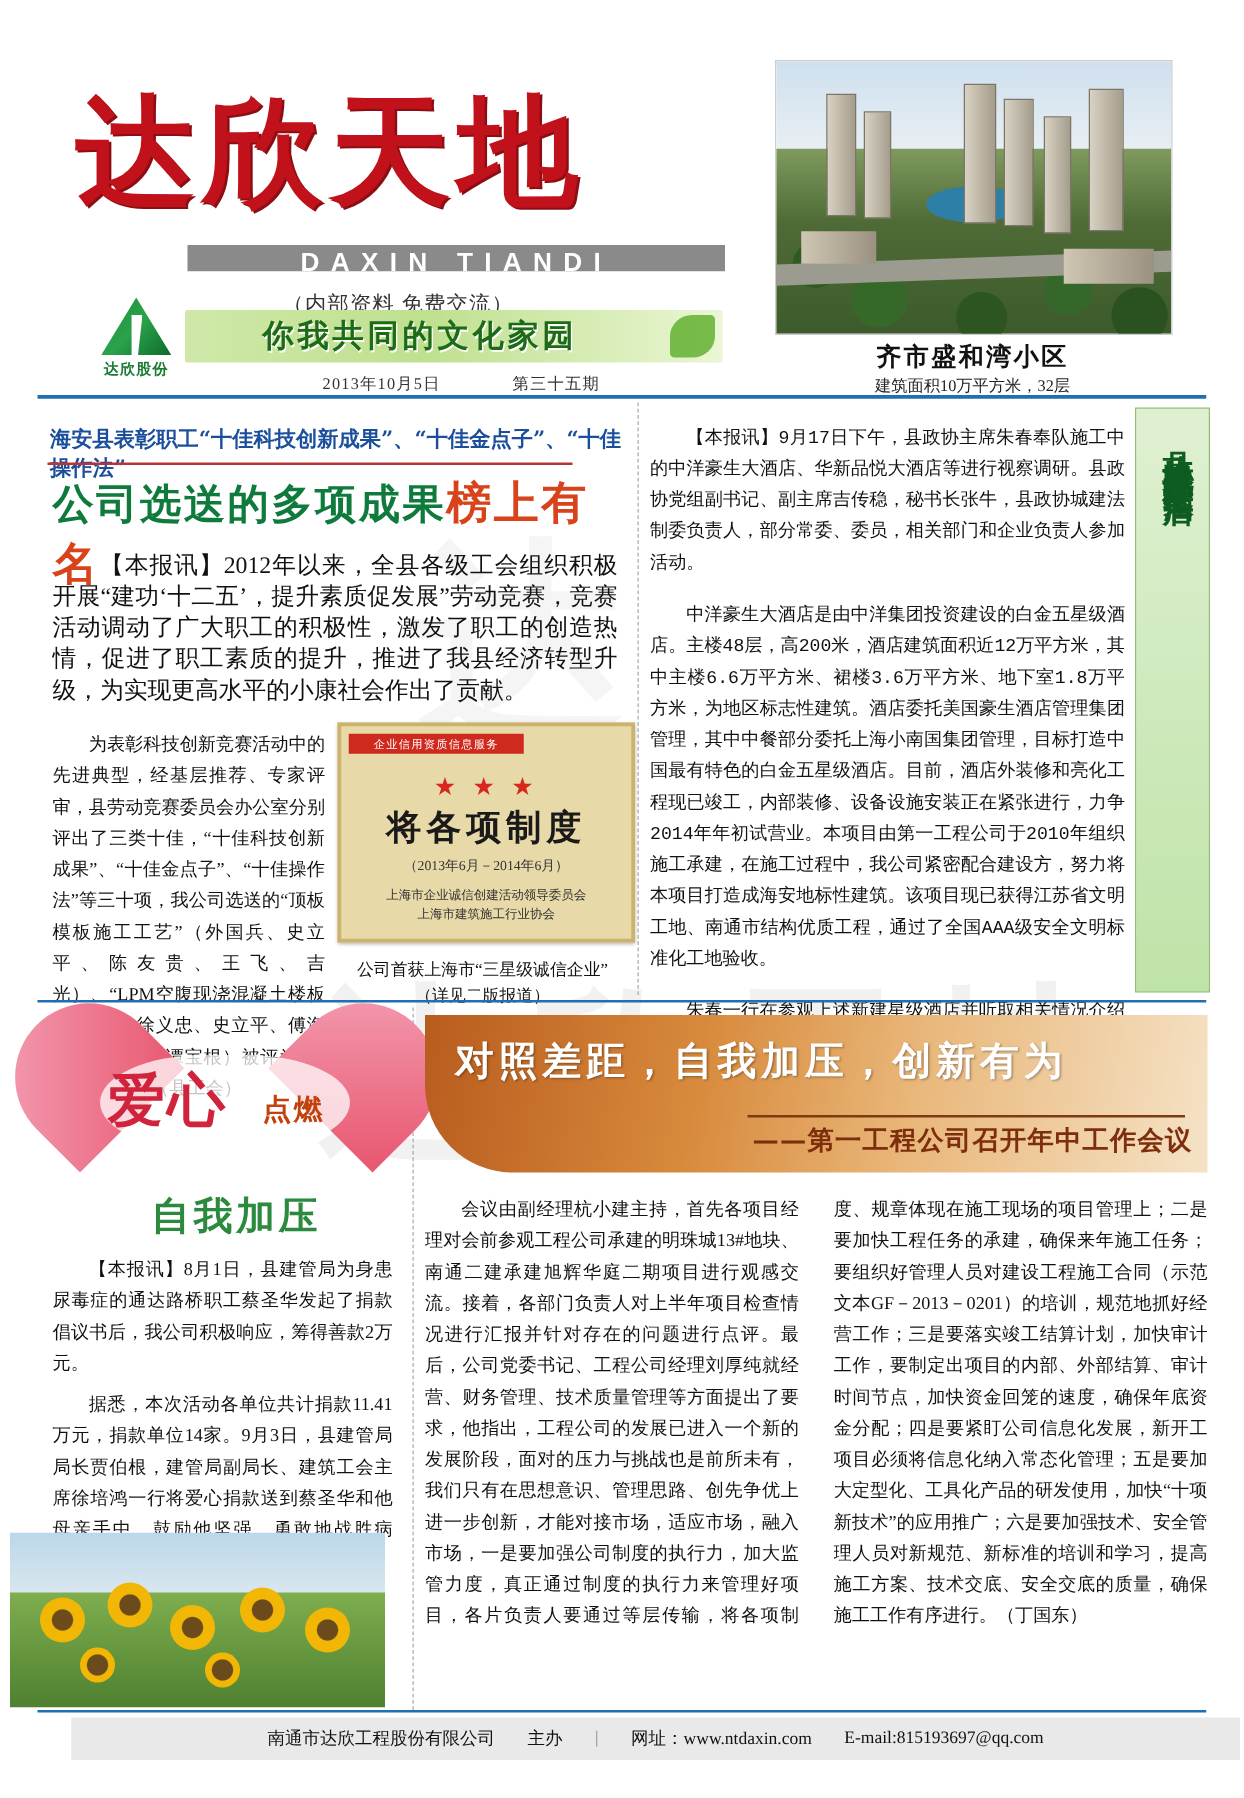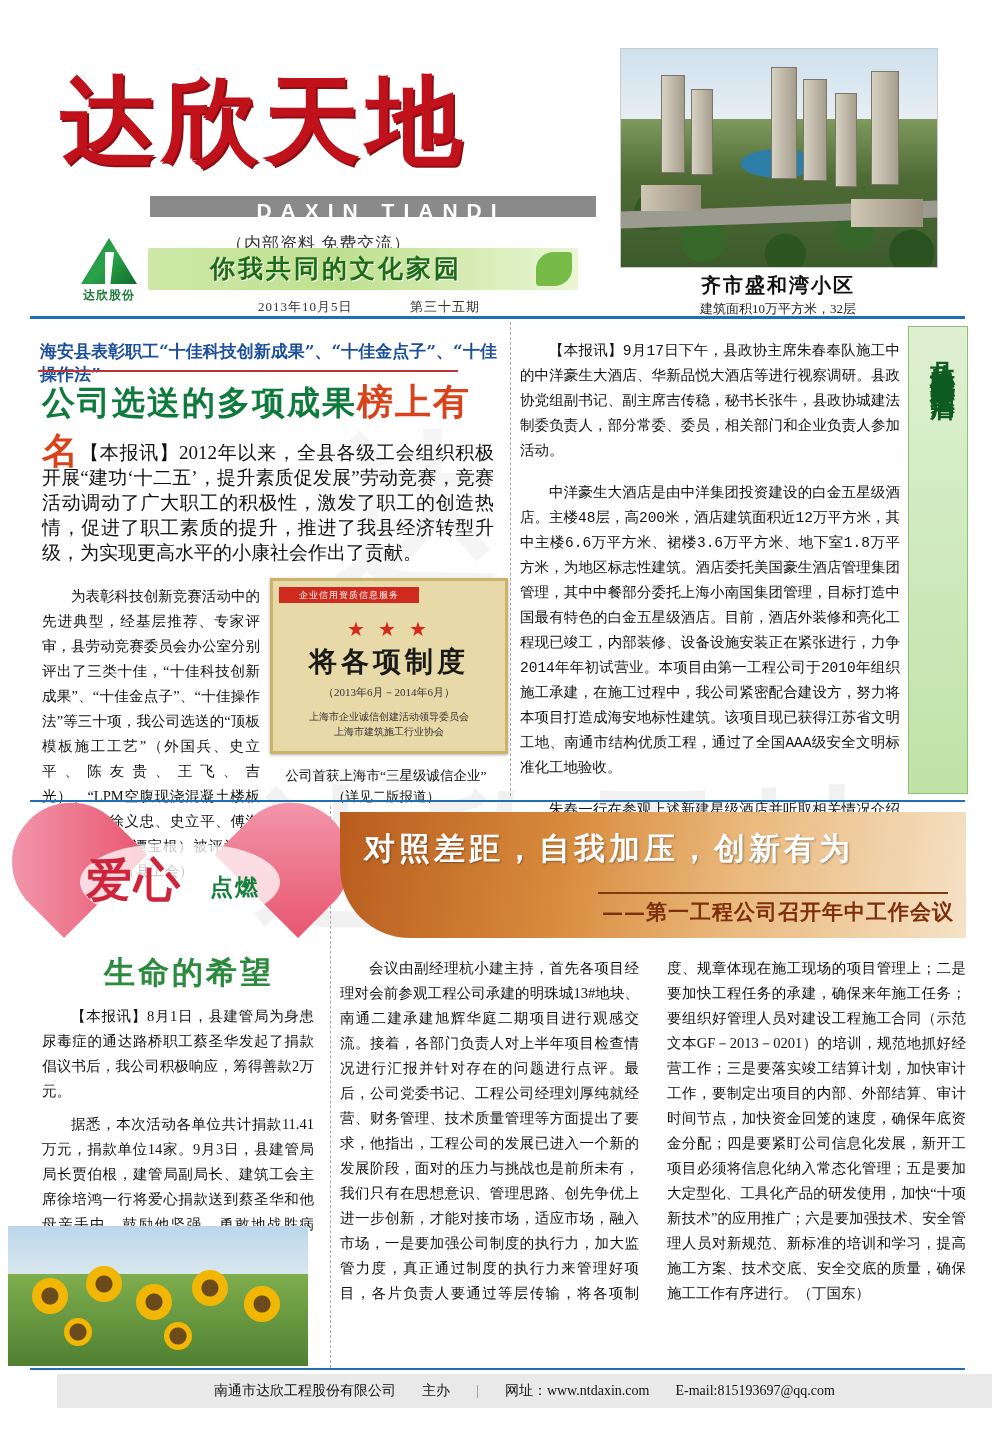--- a/index.html
+++ b/index.html
@@ -6,21 +6,21 @@
   body{width:995px;height:1438px;font-family:"Liberation Serif",serif;color:#111;}
   .page{position:relative;width:995px;height:1438px;overflow:hidden;background:#fff;}
 
   
   .masthead{position:absolute;left:0;top:0;width:995px;height:312px;}
   .logo-title{position:absolute;left:60px;top:62px;width:540px;height:120px;
     font-family:"DejaVu Serif",serif;font-weight:bold;font-size:96px;letter-spacing:6px;
     color:#c1121c;text-shadow:2px 2px 0 #8d0d14; line-height:118px; white-space:nowrap;}
   .logo-pinyin{position:absolute;left:150px;top:196px;width:430px;height:21px;
     background:#8a8a8a;color:#fff;font-family:"Liberation Sans",sans-serif;font-weight:bold;
-    font-size:21px;letter-spacing:9px;text-align:center;line-height:30px;padding-left:16px;}
+    font-size:21px;letter-spacing:9px;text-align:center;line-height:30px;}
   .masthead-sub{position:absolute;left:226px;top:232px;font-size:17px;color:#333;letter-spacing:1px;}
   .green-banner{position:absolute;left:148px;top:248px;width:430px;height:42px;
     background:linear-gradient(90deg,#cfe8a8 0%,#bfe08f 45%,#eaf6d4 100%);border-radius:2px;}
   .green-banner span{position:absolute;left:62px;top:4px;font-family:"DejaVu Serif",serif;
     font-weight:bold;font-size:25px;color:#1d6b17;letter-spacing:3px;text-shadow:1px 1px 0 #fff;}
   .banner-leaf{position:absolute;right:6px;top:4px;width:36px;height:34px;border-radius:50% 10% 50% 10%;
     background:#63b031;opacity:.85;}
   .date-line{position:absolute;left:258px;top:298px;font-size:13px;color:#333;letter-spacing:1px;}
   .issue-line{position:absolute;left:410px;top:298px;font-size:13px;color:#333;letter-spacing:1px;}
 
@@ -99,21 +99,21 @@
   .heart .hw{position:absolute;left:0;top:0;width:256px;height:120px;}
   .heart .hw:before,.heart .hw:after{content:"";position:absolute;top:10px;width:118px;height:108px;
      background:linear-gradient(135deg,#f4a0b5,#e8566f);border-radius:110px 110px 0 0;}
   .heart .hw:before{left:12px;transform:rotate(-45deg);transform-origin:0 100%;}
   .heart .hw:after{left:128px;transform:rotate(45deg);transform-origin:100% 100%;}
   .heart .inner{position:absolute;left:28px;top:24px;width:200px;height:76px;background:rgba(255,255,255,.75);
      border-radius:50%/60%;}
   .heart .ai{position:absolute;left:34px;top:30px;font-family:"DejaVu Serif",serif;font-weight:bold;
      font-size:46px;color:#d0243c;letter-spacing:2px;}
   .heart .dy{position:absolute;left:158px;top:52px;font-family:"DejaVu Serif",serif;font-weight:bold;
-     font-size:23px;color:#15803d;letter-spacing:2px;}
+     font-size:23px;color:#c2410c;letter-spacing:2px;}
   .hope{position:absolute;left:44px;top:146px;width:230px;text-align:center;font-family:"DejaVu Serif",serif;
      font-weight:bold;font-size:31px;color:#2b8a3e;letter-spacing:3px;}
   .a3-body{position:absolute;left:12px;top:198px;width:272px;font-size:14.5px;line-height:25px;
      text-align:justify;text-indent:2em;}
   .a3-body p{margin:0 0 8px 0;}
   .sunflowers{position:absolute;left:8px;top:1226px;width:300px;height:140px;overflow:hidden;}
   .sunflowers .sky{position:absolute;left:0;top:0;width:100%;height:40%;background:linear-gradient(#bcd7ea,#dde9ef);}
   .sunflowers .grass{position:absolute;left:0;top:34%;width:100%;height:66%;
      background:linear-gradient(#7fae4e,#4e8030);}
   .sunflowers .f{position:absolute;width:36px;height:36px;border-radius:50%;
@@ -225,21 +225,21 @@
 
   <div class="hr-mid"></div>
 
   <div class="a3">
     <div class="heart">
       <div class="hw"></div>
       <div class="inner"></div>
       <div class="ai">爱心</div>
       <div class="dy">点燃</div>
     </div>
-    <div class="hope">生命的希望</div>
+    <div class="hope">自我加压</div>
     <div class="a3-body">
       <p>【本报讯】8月1日，县建管局为身患尿毒症的通达路桥职工蔡圣华发起了捐款倡议书后，我公司积极响应，筹得善款2万元。</p>
       <p>据悉，本次活动各单位共计捐款11.41万元，捐款单位14家。9月3日，县建管局局长贾伯根，建管局副局长、建筑工会主席徐培鸿一行将爱心捐款送到蔡圣华和他母亲手中，鼓励他坚强、勇敢地战胜病魔。（建管网）</p>
     </div>
   </div>
 
   <div class="sunflowers">
     <div class="sky"></div>
     <div class="grass"></div>
     <div class="f" style="left:24px;top:52px;"></div>

